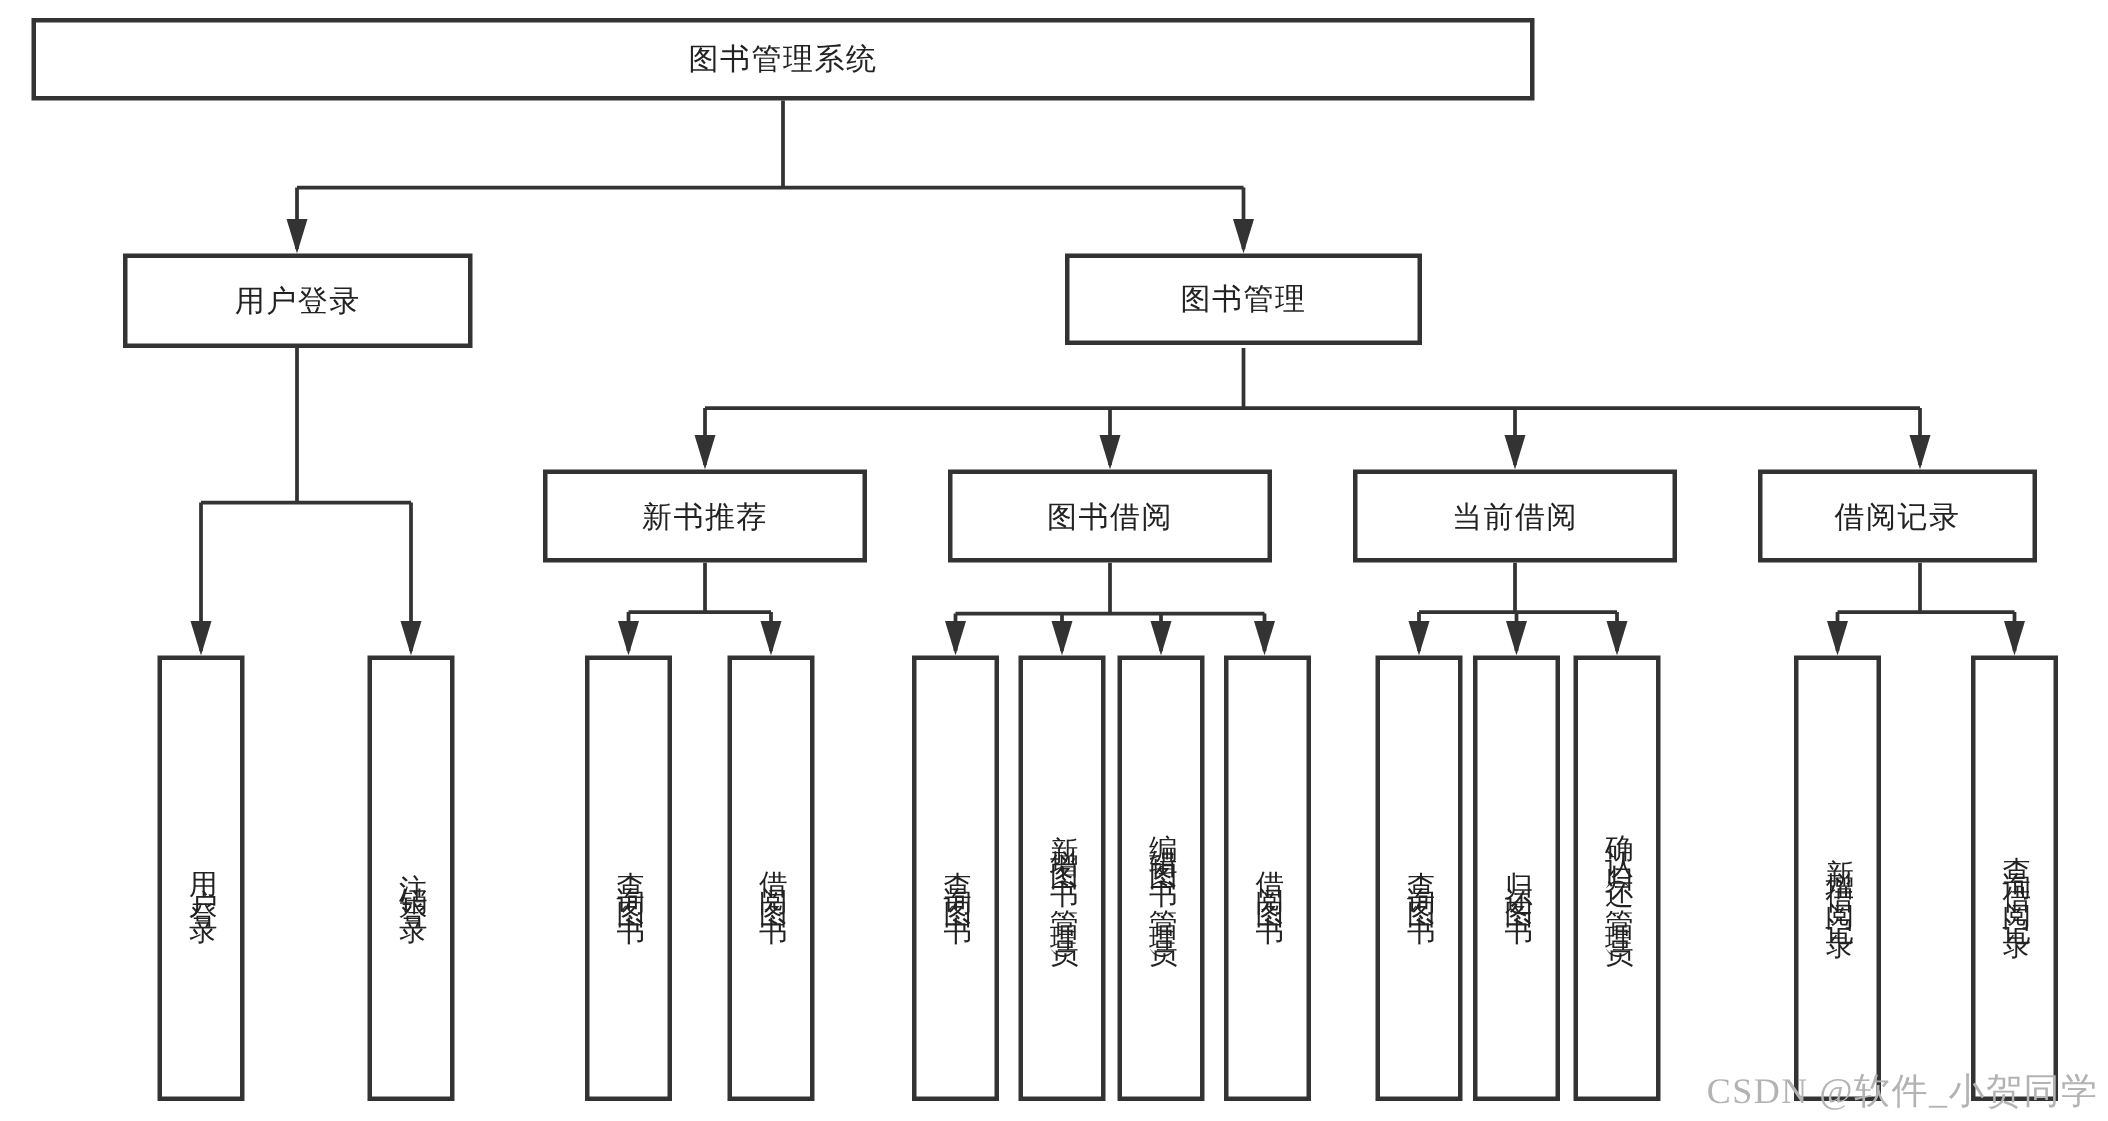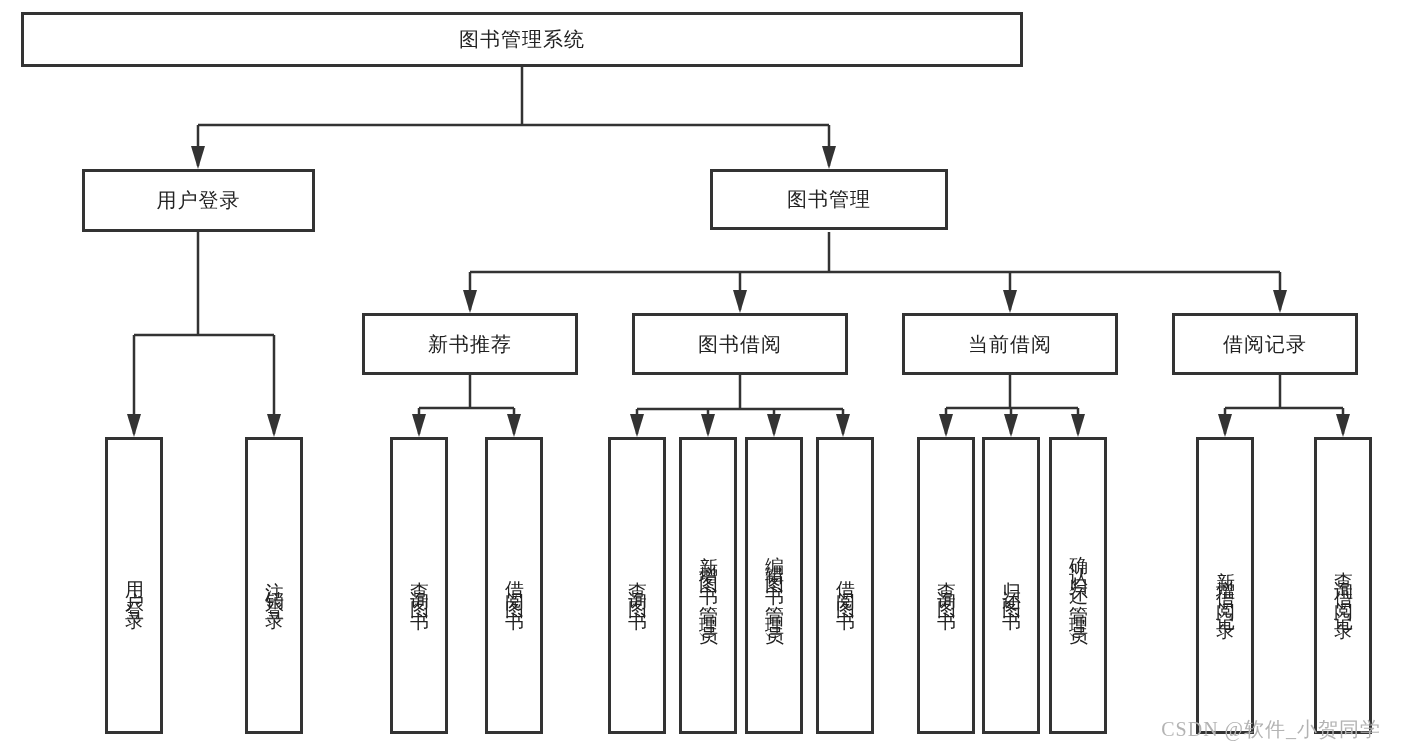--- a/index.html
+++ b/index.html
@@ -33,22 +33,22 @@
   .vtext{
     writing-mode:vertical-rl;
     text-orientation:mixed;
     font-size:19px;
     letter-spacing:10px;
     line-height:1.1;
     white-space:nowrap;
   }
   #watermark{
     position:absolute;
-    right:24px;bottom:4px;
-    font-size:20px;
+    right:6px;bottom:4px;
+    font-size:24px;
     color:var(--watermark);
     letter-spacing:1px;
     z-index:5;
   }
 </style>
 </head>
 <body>
 
 <div id="stage">
 

